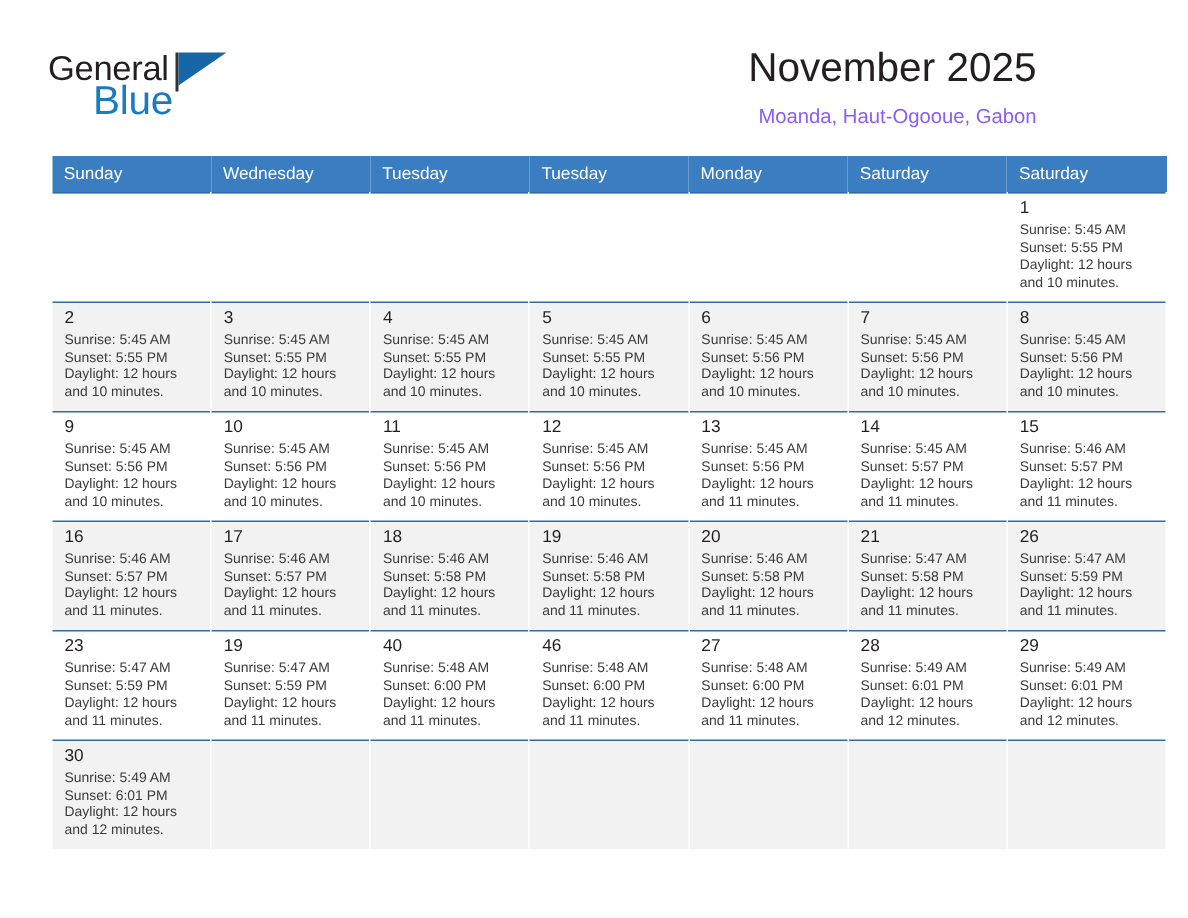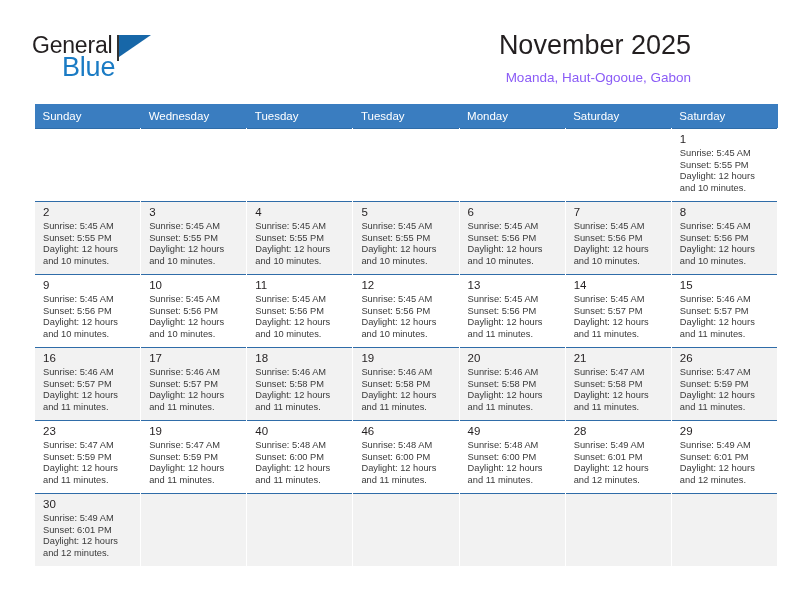--- a/index.html
+++ b/index.html
@@ -433,21 +433,21 @@
             <div class="cell-inner">
               <div class="daynum">46</div>
               <div class="detail">Sunrise: 5:48 AM</div>
               <div class="detail">Sunset: 6:00 PM</div>
               <div class="detail">Daylight: 12 hours</div>
               <div class="detail">and 11 minutes.</div>
             </div>
           </td>
           <td>
             <div class="cell-inner">
-              <div class="daynum">49</div>
+              <div class="daynum">27</div>
               <div class="detail">Sunrise: 5:48 AM</div>
               <div class="detail">Sunset: 6:00 PM</div>
               <div class="detail">Daylight: 12 hours</div>
               <div class="detail">and 11 minutes.</div>
             </div>
           </td>
           <td>
             <div class="cell-inner">
               <div class="daynum">28</div>
               <div class="detail">Sunrise: 5:49 AM</div>

